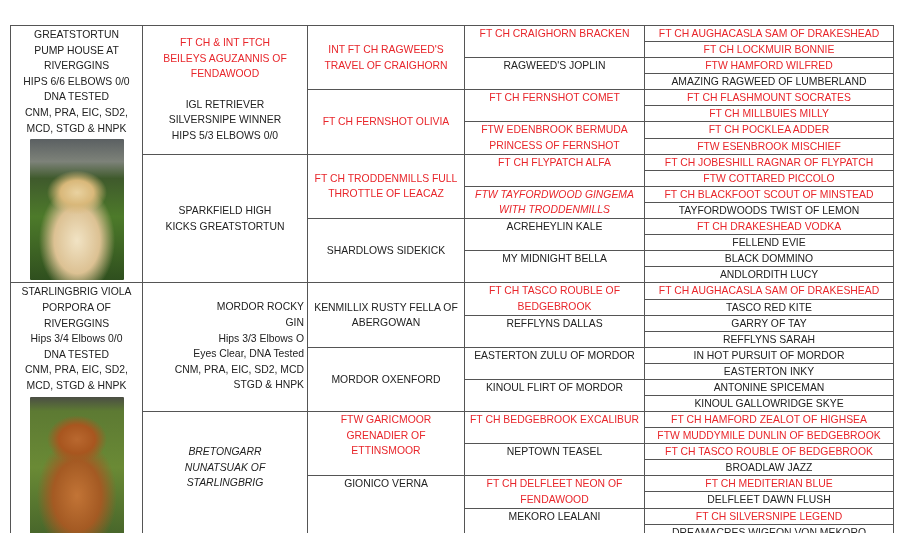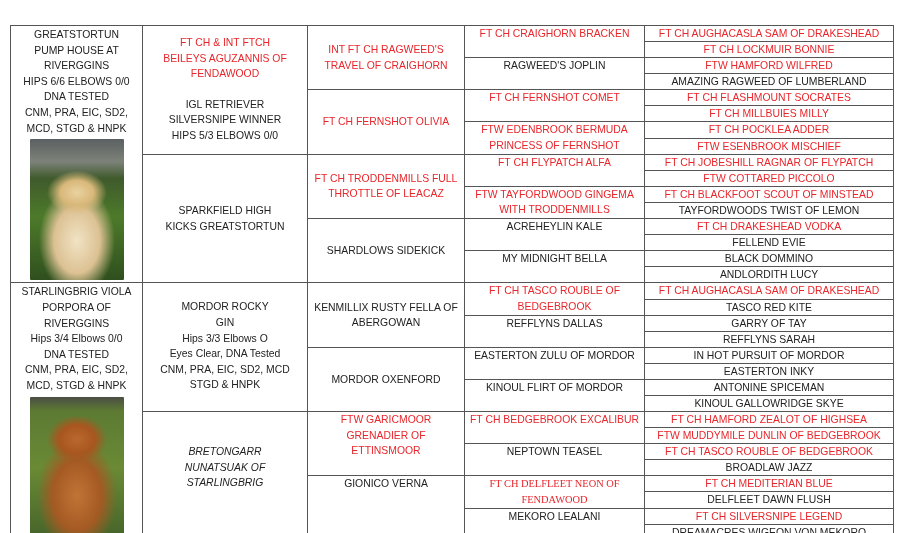--- a/index.html
+++ b/index.html
@@ -115,21 +115,21 @@
           <span style="display:block;padding:0 2px;">FT CH TRODDENMILLS FULL THROTTLE OF LEACAZ</span>
         </td>
     <td class="c4 red" rowspan="2"><span>FT CH FLYPATCH ALFA</span></td>
     <td class="c5 red"><span>FT CH JOBESHILL RAGNAR OF FLYPATCH</span></td>
   </tr>
   <tr>
         <td class="c5 red"><span>FTW COTTARED PICCOLO</span></td>
       </tr>
   <tr>
     <td class="c4 red" rowspan="2">
-          <span style="display:block;padding:0 2px;">FTW TAYFORDWOOD GINGEMA WITH TRODDENMILLS</span>
+          <span style="display:block;padding:0 2px;font-style:italic;">FTW TAYFORDWOOD GINGEMA WITH TRODDENMILLS</span>
         </td>
     <td class="c5 red"><span>FT CH BLACKFOOT SCOUT OF MINSTEAD</span></td>
   </tr>
   <tr>
         <td class="c5 blk"><span>TAYFORDWOODS TWIST OF LEMON</span></td>
       </tr>
 
   <tr>
     <td class="c3 vmid" rowspan="4"><span>SHARDLOWS SIDEKICK</span></td>
     <td class="c4" rowspan="2"><span>ACREHEYLIN KALE</span></td>
@@ -150,21 +150,21 @@
     <td class="c1" rowspan="16">
       <span>STARLINGBRIG VIOLA</span><br>
       <span>PORPORA OF</span><br>
       <span>RIVERGGINS</span><br>
       <span>Hips 3/4 Elbows 0/0</span><br>
       <span>DNA TESTED</span><br>
       <span>CNM, PRA, EIC, SD2,</span><br>
       <span>MCD, STGD &amp; HNPK</span>
       <div class="photo photo-red"></div>
     </td>
-    <td class="c2" rowspan="8" style="padding-top:16px;">
+    <td class="c2" rowspan="8" style="padding-top:16px;text-align:right;">
       <span>MORDOR ROCKY</span><br>
       <span>GIN</span><br>
       <span>Hips 3/3 Elbows O</span><br>
       <span>Eyes Clear, DNA Tested</span><br>
       <span>CNM, PRA, EIC, SD2, MCD</span><br>
       <span>STGD &amp; HNPK</span>
     </td>
     <td class="c3 vmid" rowspan="4"><span>KENMILLIX RUSTY FELLA OF ABERGOWAN</span></td>
     <td class="c4 red" rowspan="2">
           <span style="display:block;padding:0 14px;">FT CH TASCO ROUBLE OF BEDGEBROOK</span>
@@ -215,21 +215,21 @@
     <td class="c4" rowspan="2"><span>NEPTOWN TEASEL</span></td>
     <td class="c5 red"><span>FT CH TASCO ROUBLE OF BEDGEBROOK</span></td>
   </tr>
   <tr>
         <td class="c5 blk"><span>BROADLAW JAZZ</span></td>
       </tr>
 
   <tr>
     <td class="c3" rowspan="4"><span>GIONICO VERNA</span></td>
     <td class="c4 red" rowspan="2">
-          <span style="display:block;padding:0 14px;font-family:Liberation Serif, serif;">FT CH DELFLEET NEON OF FENDAWOOD</span>
+          <span style="display:block;padding:0 14px;">FT CH DELFLEET NEON OF FENDAWOOD</span>
         </td>
     <td class="c5 red"><span>FT CH MEDITERIAN BLUE</span></td>
   </tr>
   <tr>
         <td class="c5 blk"><span>DELFLEET DAWN FLUSH</span></td>
       </tr>
   <tr>
     <td class="c4" rowspan="2"><span>MEKORO LEALANI</span></td>
     <td class="c5 red"><span>FT CH SILVERSNIPE LEGEND</span></td>
   </tr>

